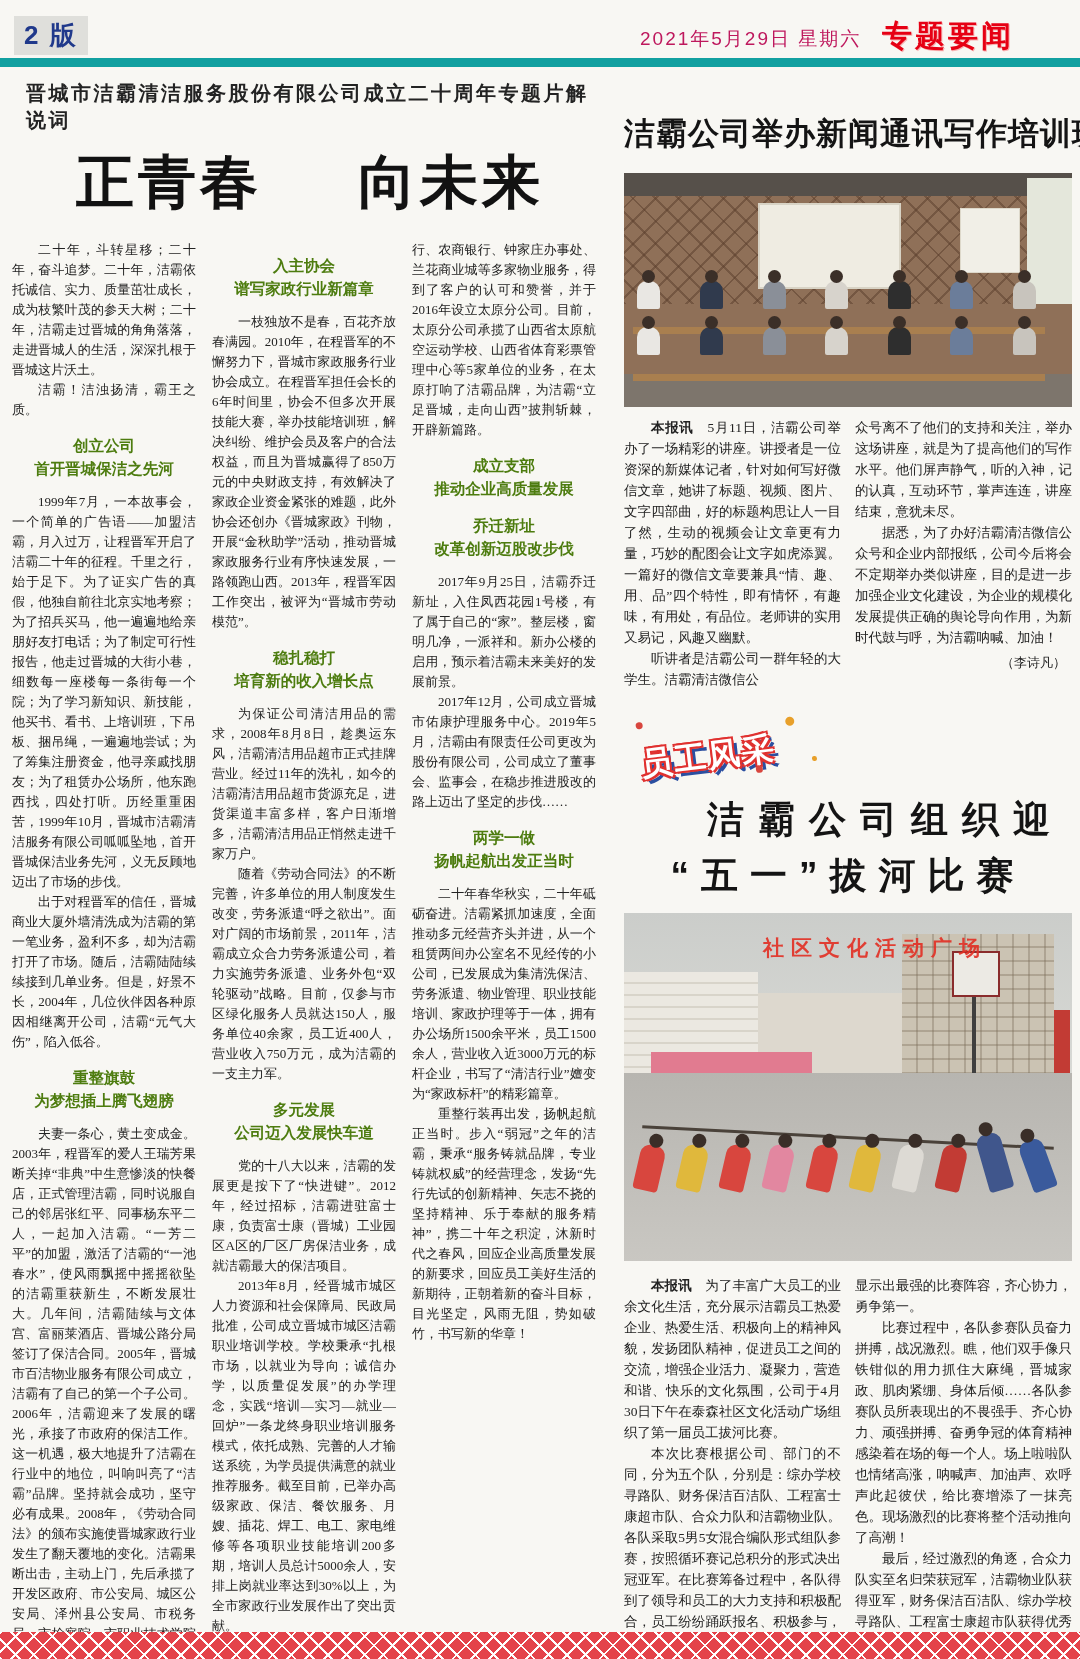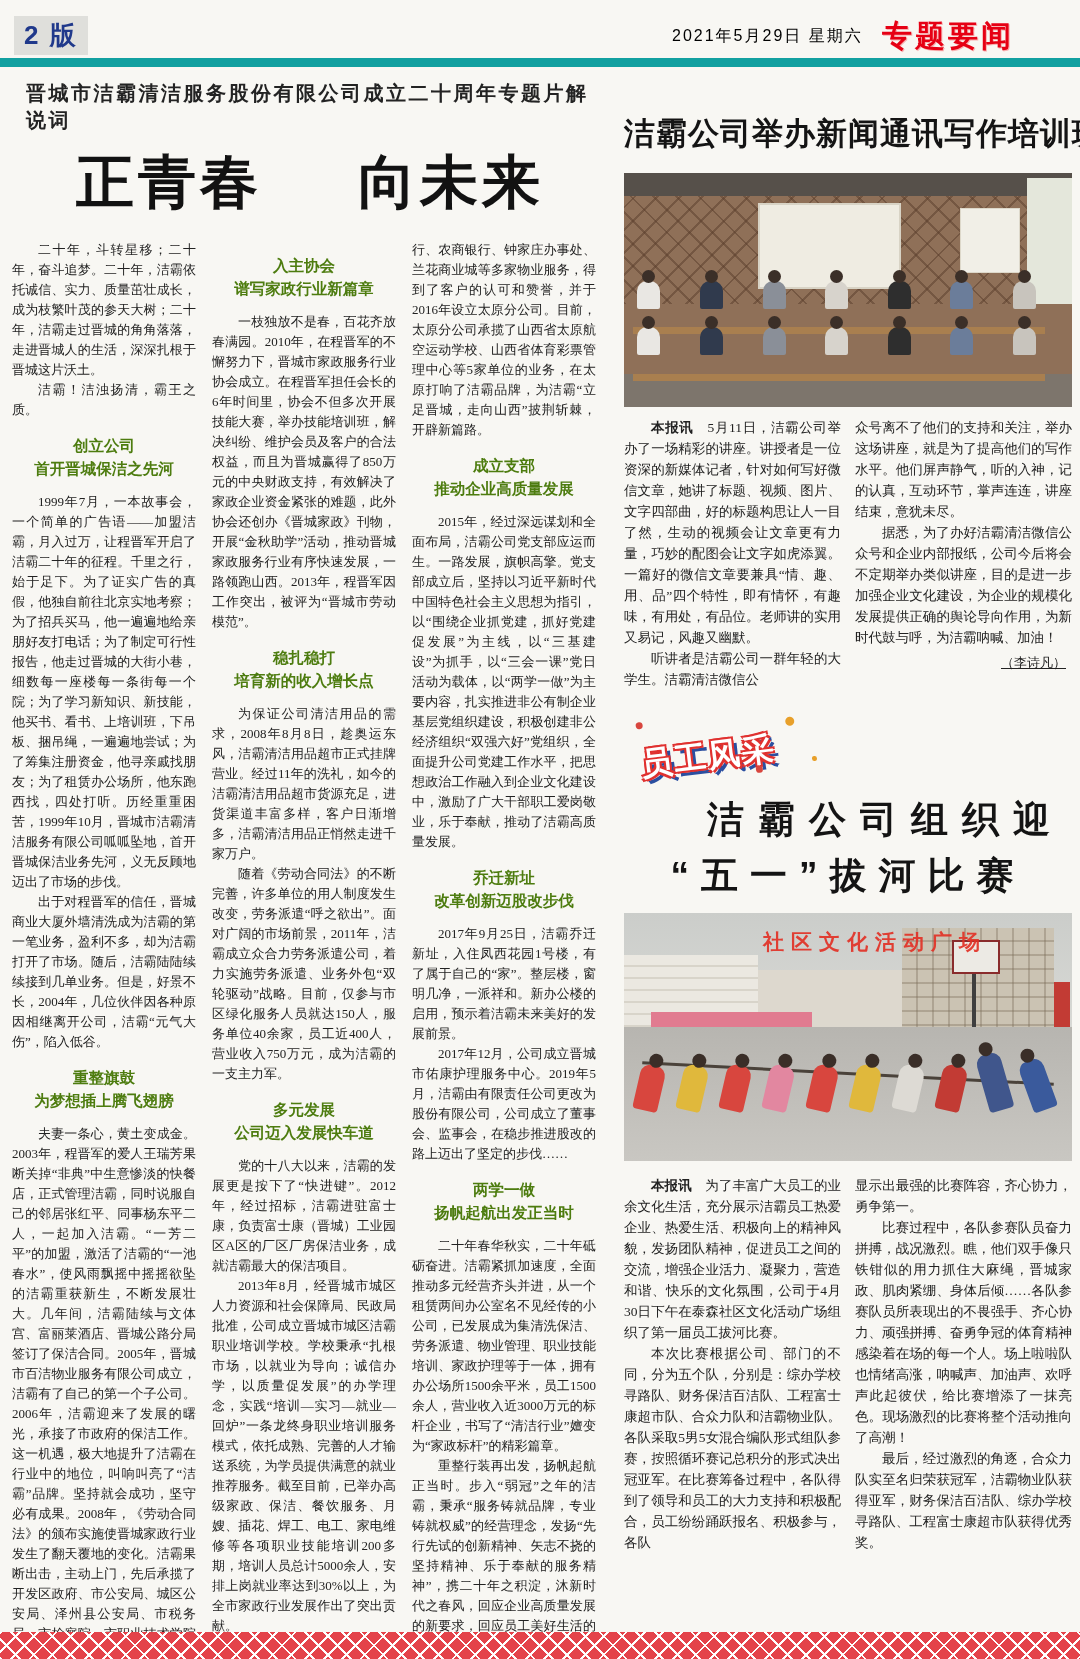--- a/index.html
+++ b/index.html
@@ -3,40 +3,40 @@
 <meta charset="utf-8">
 <style>
   html,body{margin:0;padding:0;background:#e9e7e3;}
   .page{position:relative;width:1080px;height:1659px;margin:0 auto;background:#f8f7f3;overflow:hidden;
         font-family:"Liberation Serif","DejaVu Serif",serif;color:#222;}
   
   .hdr{position:absolute;top:0;left:0;right:0;height:52px;}
   .page-badge{position:absolute;left:14px;top:16px;background:#dfdfdb;color:#20398b;
               font-family:"Liberation Sans",sans-serif;font-weight:bold;font-size:26px;
               padding:2px 10px;letter-spacing:2px;}
-  .issue-date{position:absolute;left:672px;top:26px;font-size:16px;color:#000000;
+  .issue-date{position:absolute;left:640px;top:26px;font-size:19px;color:#be185d;
               font-family:"Liberation Sans",sans-serif;letter-spacing:2px;}
   .section-title{position:absolute;right:66px;top:16px;color:#e60014;font-weight:bold;font-size:30px;
                  font-family:"Liberation Sans",sans-serif;letter-spacing:3px;
                  text-shadow:1px 1px 0 #f7b2b2;}
   .teal-bar{position:absolute;top:58px;left:0;right:0;height:9px;background:#12a0a0;}
   
   .left-art{position:absolute;left:12px;top:80px;width:596px;}
   .kicker{font-size:20px;font-weight:bold;letter-spacing:2.5px;color:#232323;padding-left:14px;}
   .big-title{display:flex;justify-content:center;gap:96px;margin-top:10px;
              font-family:"Liberation Sans",sans-serif;font-weight:bold;font-size:58px;color:#121212;
              letter-spacing:4px;}
   .columns{display:flex;gap:16px;margin-top:18px;height:1404px;overflow:hidden;}
   .col{width:184px;overflow:hidden;font-size:13px;line-height:20px;text-align:justify;}
   .para{margin:0;text-indent:2em;}
   .para.cont{text-indent:0;}
   .para b{font-family:"Liberation Sans",sans-serif;}
   .sec-h{font-family:"Liberation Sans",sans-serif;font-weight:bold;font-size:15.5px;line-height:23px;
          text-align:center;margin:14px 0 12px;color:#4d7c0f;}
-  .byline{margin:4px 6px 0 0;text-align:right;text-indent:0;font-size:13px;text-decoration:underline;}
+  .byline{margin:4px 6px 0 0;text-align:right;text-indent:0;font-size:13px;}
   
   .right-col{position:absolute;left:624px;top:67px;width:448px;}
   .r-title1{margin:46px 0 18px;text-align:center;font-family:"Liberation Sans",sans-serif;
             font-weight:bold;font-size:31px;letter-spacing:1px;color:#141414;white-space:nowrap;}
   .photo{position:relative;width:100%;overflow:hidden;}
   .photo1{height:234px;background:#8f7058;}
   .abs{position:absolute;}
   .p1-ceiling{top:0;left:0;right:0;height:10%;background:#56504a;}
   .p1-wall{top:10%;left:0;right:0;height:46%;background:#8f7058;
     background-image:repeating-linear-gradient(45deg,rgba(90,62,44,.5) 0 2px,transparent 2px 16px),
@@ -58,21 +58,21 @@
   
   .badge-row{margin-top:14px;height:64px;position:relative;}
   .staff-badge{position:absolute;left:16px;top:4px;transform:rotate(-7deg);
        font-family:"Liberation Sans",sans-serif;font-weight:bold;font-size:32px;letter-spacing:2px;color:#fff;
        text-shadow:2px 2px 0 #e0312f,-2px -2px 0 #e0312f,2px -2px 0 #e0312f,-2px 2px 0 #e0312f,5px 5px 0 #2b4fa0;}
   .staff-badge::after{content:"";position:absolute;right:-22px;top:-8px;width:9px;height:9px;border-radius:50%;
        background:#e8a02a;box-shadow:-36px 44px 0 -1px #d8463e,20px 40px 0 -2px #e8a02a,-150px -14px 0 -1px #d8463e;}
   .r-title2{font-family:"Liberation Sans",sans-serif;font-weight:bold;color:#141414;}
   .r-title2 .l1{text-align:right;font-size:37px;letter-spacing:14px;padding-right:8px;font-family:Liberation Mono, monospace;}
   .r-title2 .l2{text-align:center;font-size:37px;letter-spacing:12px;margin-top:6px;}
-  .photo2{height:248px;margin-top:12px;background:#fde047;}
+  .photo2{height:348px;margin-top:12px;background:#fde047;}
   .p2-sky{top:0;left:0;right:0;height:46%;background:linear-gradient(#cbcdca,#d8d9d5);}
   .photo-overlay-text{top:6%;left:18%;right:6%;text-align:center;color:#e23227;font-weight:bold;
        font-family:"Liberation Sans",sans-serif;font-size:21px;letter-spacing:7px;opacity:.92;}
   .p2-bldg-left{left:0;top:17%;width:30%;height:29%;background:#ebe8e1;
        background-image:repeating-linear-gradient(#ebe8e1 0 10px,#d8d4ca 10px 12px);}
   .p2-bldg-mid{left:30%;top:23%;width:32%;height:23%;background:#ddd8ce;}
   .p2-bldg-right{left:62%;top:6%;width:34%;height:40%;background:#cbc3b3;
        background-image:repeating-linear-gradient(90deg,transparent 0 14px,rgba(120,105,85,.35) 14px 16px),
                         repeating-linear-gradient(transparent 0 12px,rgba(120,105,85,.35) 12px 14px);}
   .p2-pink-sign{left:6%;top:40%;width:36%;height:7%;background:#e17b90;}
@@ -150,21 +150,20 @@
           <p class="para">党的十八大以来，洁霸的发展更是按下了“快进键”。2012年，经过招标，洁霸进驻富士康，负责富士康（晋城）工业园区A区的厂区厂房保洁业务，成就洁霸最大的保洁项目。</p>
           <p class="para">2013年8月，经晋城市城区人力资源和社会保障局、民政局批准，公司成立晋城市城区洁霸职业培训学校。学校秉承“扎根市场，以就业为导向；诚信办学，以质量促发展”的办学理念，实践“培训—实习—就业—回炉”一条龙终身职业培训服务模式，依托成熟、完善的人才输送系统，为学员提供满意的就业推荐服务。截至目前，已举办高级家政、保洁、餐饮服务、月嫂、插花、焊工、电工、家电维修等各项职业技能培训200多期，培训人员总计5000余人，安排上岗就业率达到30%以上，为全市家政行业发展作出了突出贡献。</p>
           <p class="para">2014年2月，为打破公司发展瓶颈，开拓更为广阔的天地，晋城市洁霸物业管理有限公司注册成立。后随形势发展需要，更名为山西洁霸物业管理有限公司。先后承接交通银</p>
         </div>
       <div class="col">
           <p class="para cont">行、农商银行、钟家庄办事处、兰花商业城等多家物业服务，得到了客户的认可和赞誉，并于2016年设立太原分公司。目前，太原分公司承揽了山西省太原航空运动学校、山西省体育彩票管理中心等5家单位的业务，在太原打响了洁霸品牌，为洁霸“立足晋城，走向山西”披荆斩棘，开辟新篇路。</p>
           <div class="sec-h">
             <div>成立支部</div>
             <div>推动企业高质量发展</div>
           </div>
-          <p class="para">2015年，经过深远谋划和全面布局，洁霸公司党支部应运而生。一路发展，旗帜高擎。党支部成立后，坚持以习近平新时代中国特色社会主义思想为指引，以“围绕企业抓党建，抓好党建促发展”为主线，以“三基建设”为抓手，以“三会一课”党日活动为载体，以“两学一做”为主要内容，扎实推进非公有制企业基层党组织建设，积极创建非公经济组织“双强六好”党组织，全面提升公司党建工作水平，把思想政治工作融入到企业文化建设中，激励了广大干部职工爱岗敬业，乐于奉献，推动了洁霸高质量发展。</p>
           <div class="sec-h">
             <div>乔迁新址</div>
             <div>改革创新迈股改步伐</div>
           </div>
           <p class="para">2017年9月25日，洁霸乔迁新址，入住凤西花园1号楼，有了属于自己的“家”。整层楼，窗明几净，一派祥和。新办公楼的启用，预示着洁霸未来美好的发展前景。</p>
           <p class="para">2017年12月，公司成立晋城市佑康护理服务中心。2019年5月，洁霸由有限责任公司更改为股份有限公司，公司成立了董事会、监事会，在稳步推进股改的路上迈出了坚定的步伐……</p>
           <div class="sec-h">
             <div>两学一做</div>
             <div>扬帆起航出发正当时</div>
           </div>

